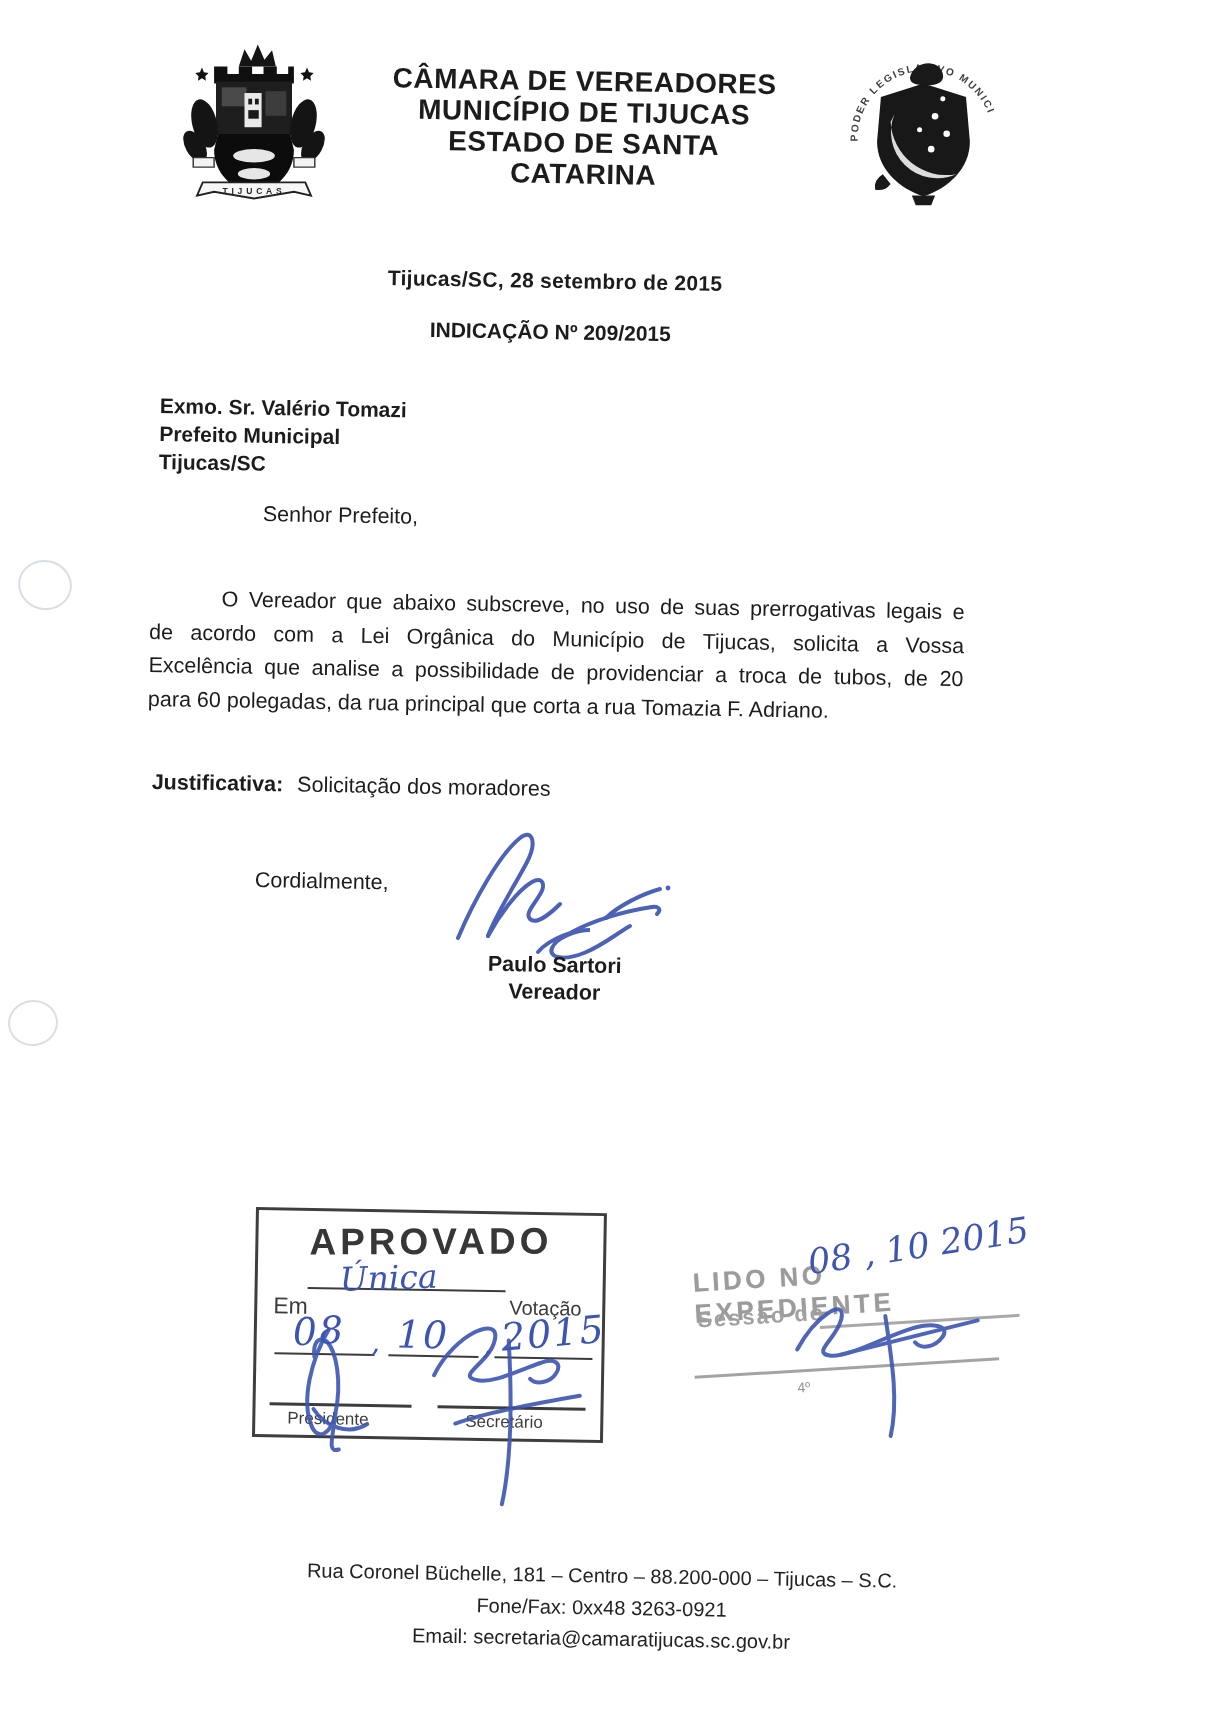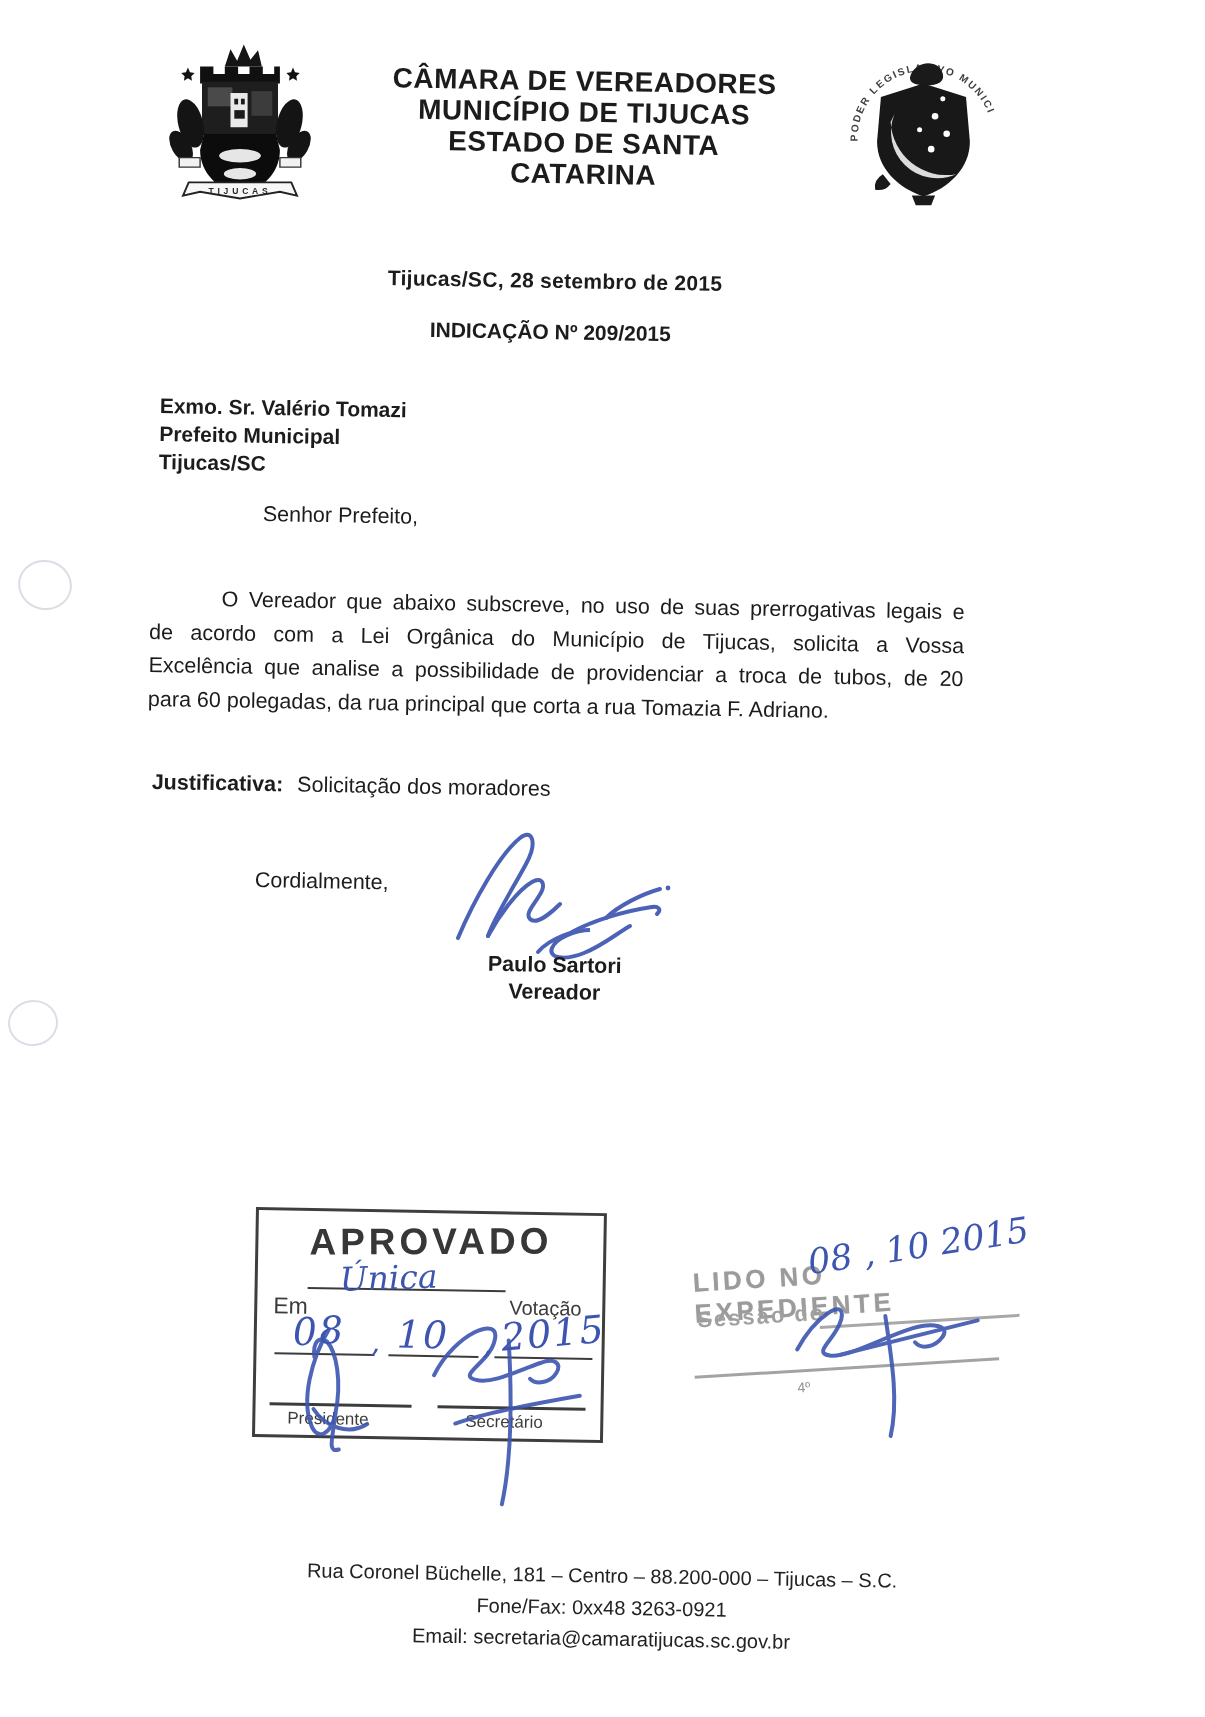--- a/index.html
+++ b/index.html
@@ -66,21 +66,21 @@
 
   
   .punch{border:2px solid #ccd3dd; border-radius:50%; opacity:.75; background:transparent;}
   svg{display:block; overflow:visible;}
 </style>
 </head>
 <body>
 
 <div class="page">
 
-  <div class="abs" style="left:164px; top:42px; width:152px; height:160px;">
+  <div class="abs" style="left:178px; top:42px; width:152px; height:160px;">
     <svg width="152" height="160" viewBox="0 0 160 165">
 
       <path d="M26,28 l3,7 7,1 -5,5 1,7 -6,-4 -6,4 1,-7 -5,-5 7,-1 z" fill="#111" transform="scale(.7) translate(10,8)"></path>
       <path d="M186,28 l3,7 7,1 -5,5 1,7 -6,-4 -6,4 1,-7 -5,-5 7,-1 z" fill="#111" transform="scale(.7) translate(8,8)"></path>
 
       <path d="M64,24 L70,6 L77,18 L84,1 L91,17 L99,7 L103,24 Z" fill="#151515"></path>
 
       <path d="M38,24 h14 v8 h12 v-8 h14 v8 h12 v-8 h14 v8 h12 v-8 h6 v18 h-84 Z" fill="#101010"></path>
 
       <rect x="40" y="40" width="80" height="56" fill="#1e1e1e"></rect>

